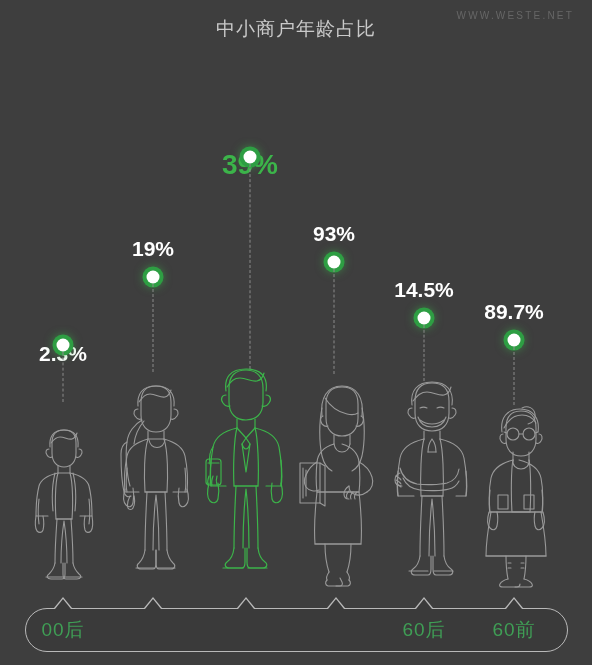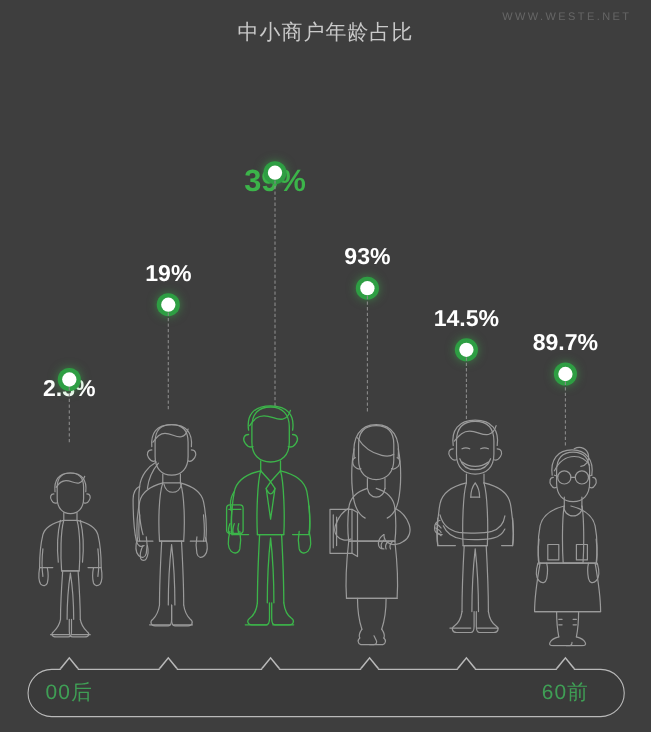--- a/index.html
+++ b/index.html
@@ -316,15 +316,16 @@
   <div class="tick-wrap" style="left:424px;">
       <div class="tri-out"></div>
       <div class="tri-in"></div>
     </div>
   <div class="tick-wrap" style="left:514px;">
       <div class="tri-out"></div>
       <div class="tri-in"></div>
     </div>
 
   <div class="axis-lbl" style="left:28px;width:70px;">00后</div>
+  <div class="axis-lbl" style="left:389px;width:70px;">60后</div>
   <div class="axis-lbl" style="left:479px;width:70px;">60前</div>
 
 </div>
 
 </body></html>

